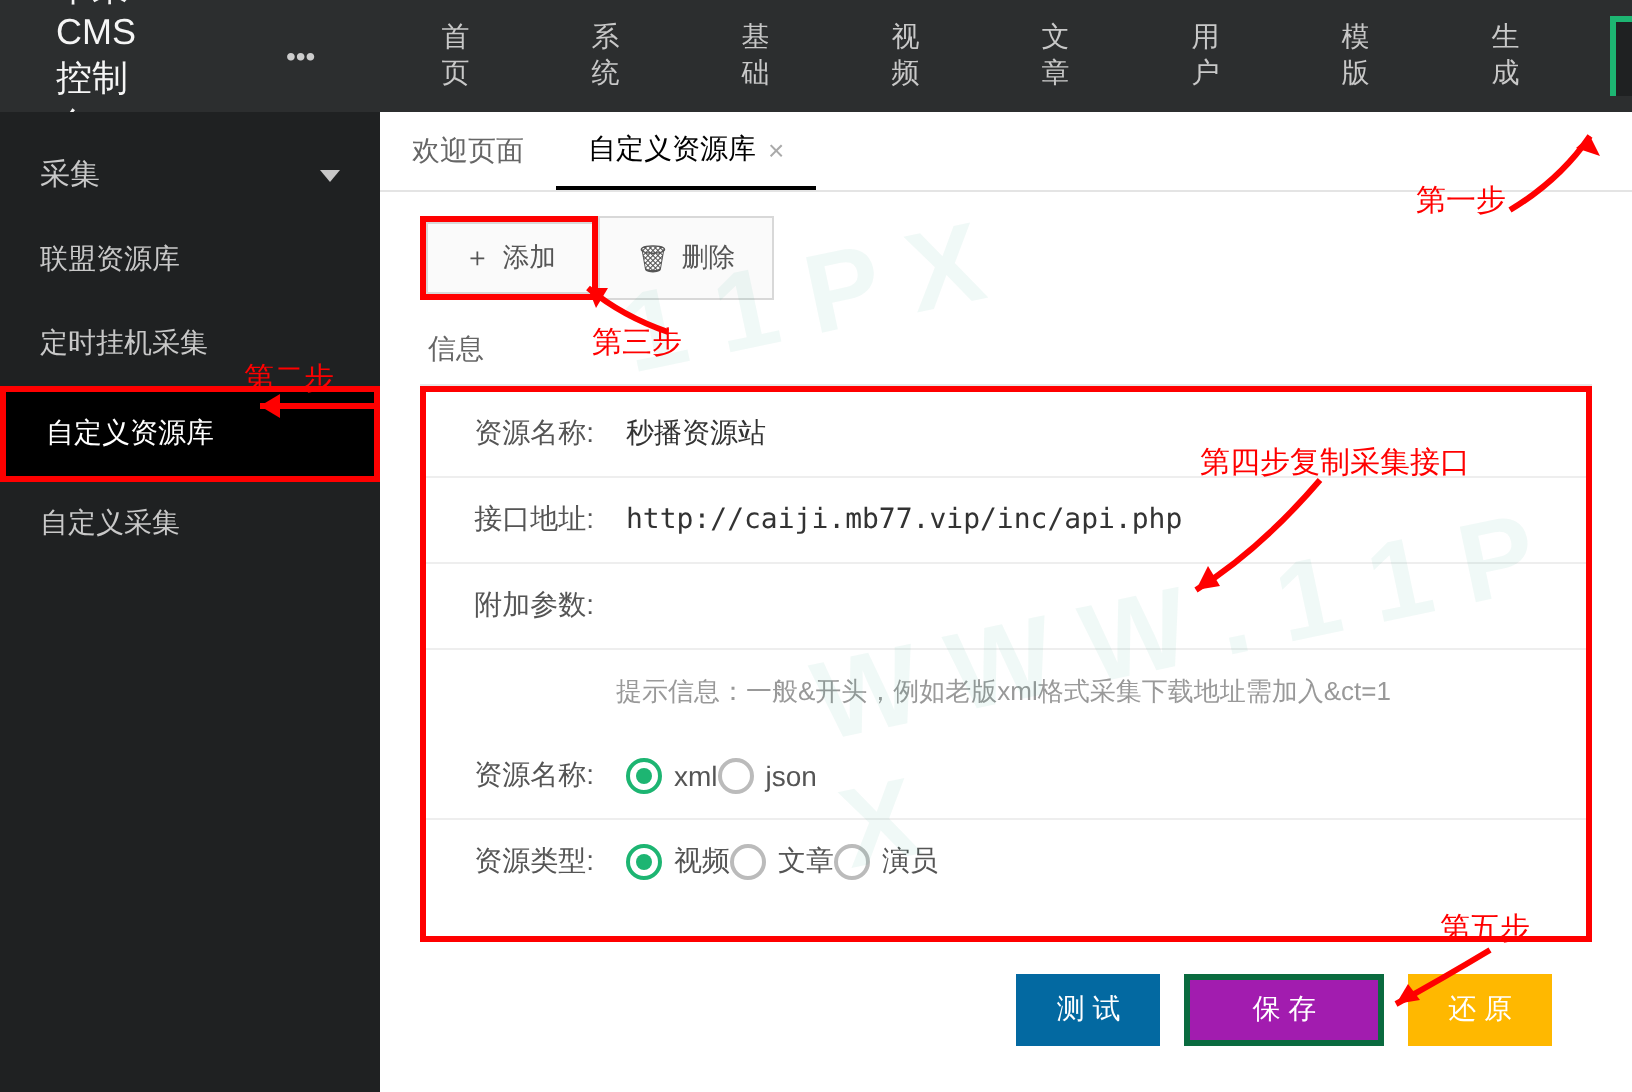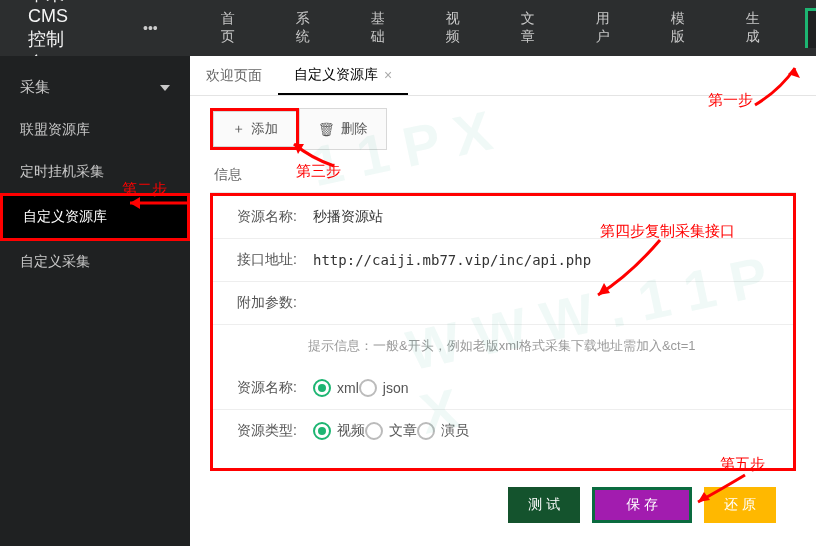--- a/index.html
+++ b/index.html
@@ -42,21 +42,21 @@
     .hint { padding: 12px 0 12px 95px; color: #999; font-size: 13px; }
     
     .radios { display: flex; align-items: center; }
     .radio { display: flex; align-items: center; gap: 6px; color: #555; }
     .radio-circle { width: 18px; height: 18px; border: 2px solid #bbb; border-radius: 50%; display: flex; align-items: center; justify-content: center; }
     .radio-circle.checked { border-color: #1db572; }
     .radio-circle.checked::after { content: ''; width: 8px; height: 8px; background: #1db572; border-radius: 50%; }
     
     .actions { display: flex; gap: 12px; justify-content: flex-end; padding: 16px 40px 16px 20px; }
     .btn { padding: 9px 20px; border: none; color: #fff; cursor: pointer; font-size: 14px; }
-    .btn-test { background: #14532d; text-align: right; }
+    .btn-test { background: #0369a1; text-align: right; }
     .btn-save { background: #a21caf; border: 3px solid #0a6b3f; padding: 6px 31px; }
     .btn-reset { background: #ffb800; }
     
     .annot { position: absolute; color: #ff0000; font-size: 15px; font-weight: 500; pointer-events: none; z-index: 10; }
     .arrow { position: absolute; pointer-events: none; z-index: 9; }
     
     .wm { position: absolute; color: rgba(0,160,120,0.06); font-size: 56px; font-weight: bold; transform: rotate(-12deg); pointer-events: none; z-index: 1; }
   </style>
 </head>
 <body>

